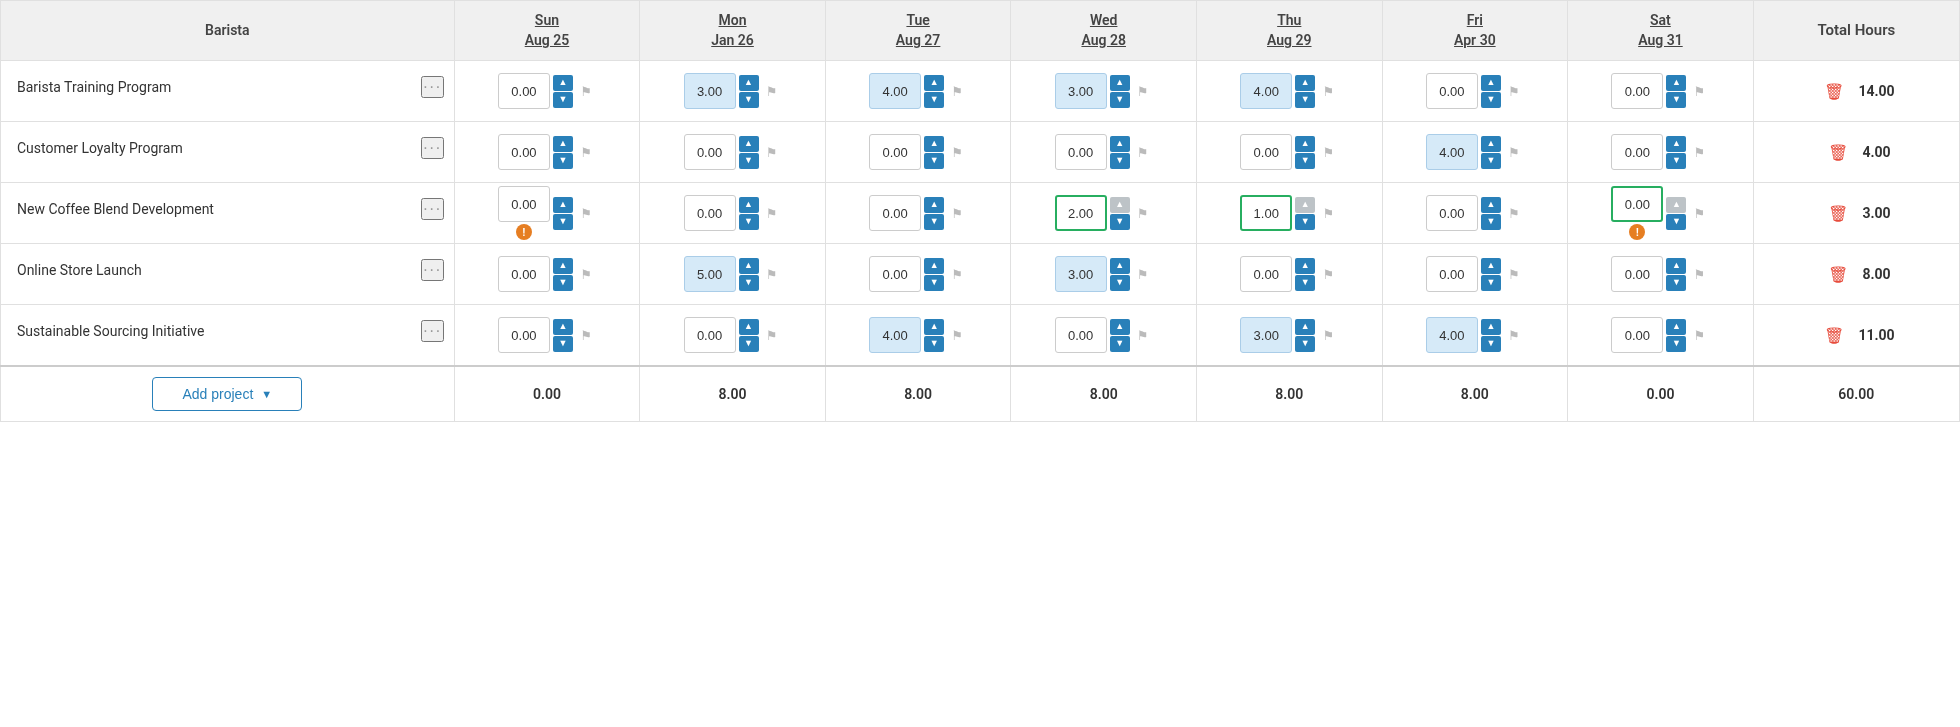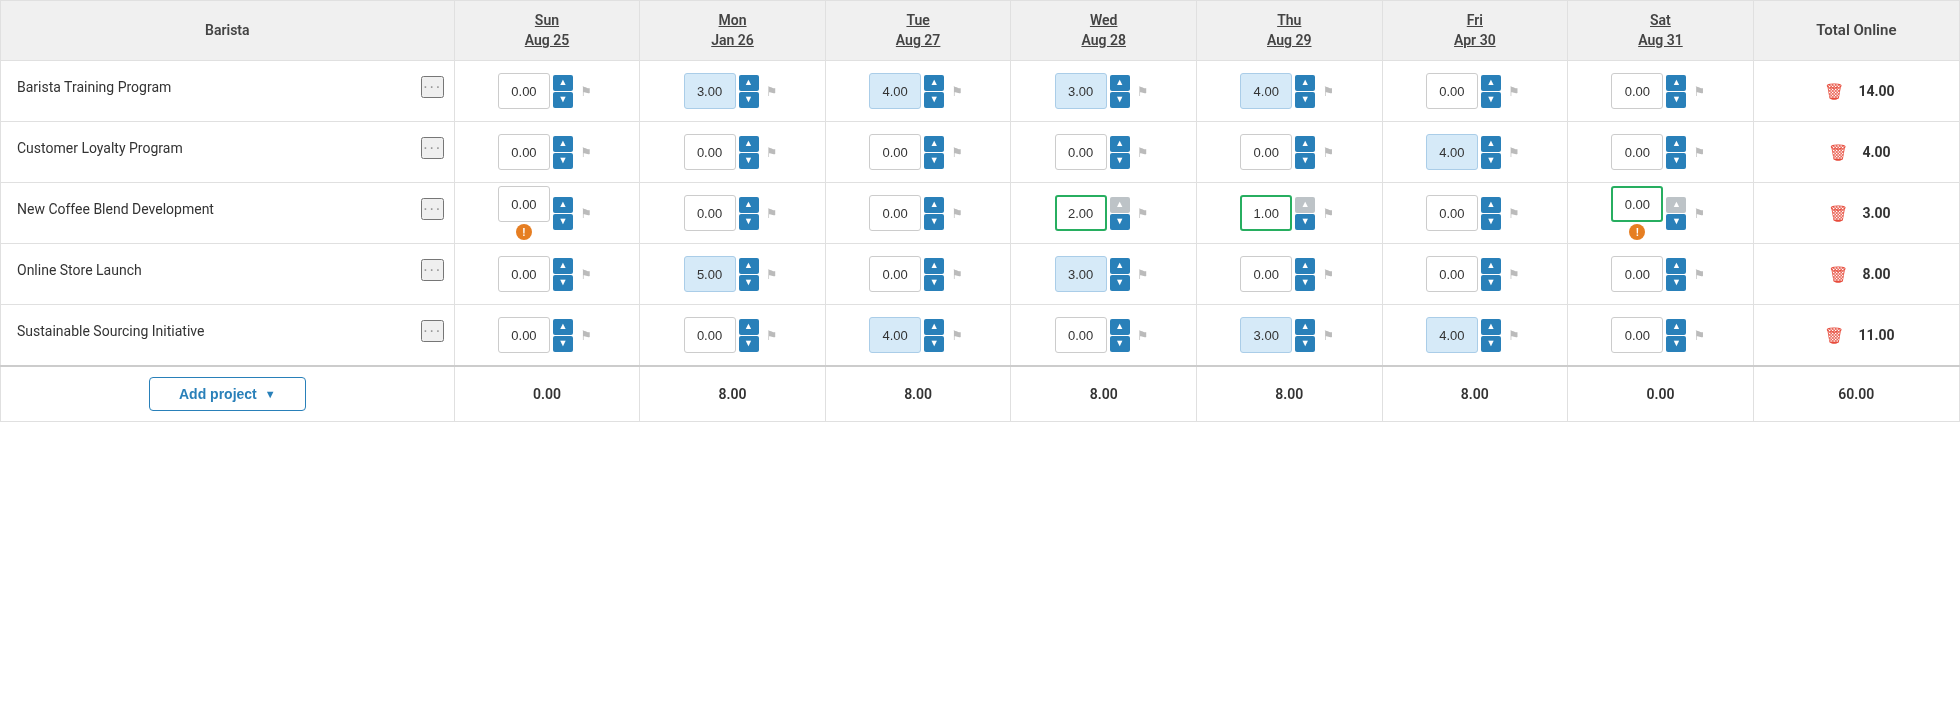--- a/index.html
+++ b/index.html
@@ -164,21 +164,21 @@
       text-align: left;
     }
     .add-project-btn {
       display: inline-flex;
       align-items: center;
       gap: 8px;
       background: #fff;
       border: 1px solid #2980b9;
       border-radius: 4px;
       color: #2980b9;
-      font-weight: 700;
+      font-weight: 400;
       font-size: 14px;
       padding: 8px 29px;
       cursor: pointer;
       justify-content: center;
     }
     .chevron-down {
       font-size: 11px;
     }
     tr.data-row td {
       background: #fff;
@@ -204,21 +204,21 @@
   <thead>
     <tr>
       <th class="th-activity">Barista</th>
       <th class="th-day" id="th-0"><span>Sun</span><br><span>Aug 25</span></th>
       <th class="th-day" id="th-1"><span>Mon</span><br><span>Jan 26</span></th>
       <th class="th-day" id="th-2"><span>Tue</span><br><span>Aug 27</span></th>
       <th class="th-day" id="th-3"><span>Wed</span><br><span>Aug 28</span></th>
       <th class="th-day" id="th-4"><span>Thu</span><br><span>Aug 29</span></th>
       <th class="th-day" id="th-5"><span>Fri</span><br><span>Apr 30</span></th>
       <th class="th-day" id="th-6"><span>Sat</span><br><span>Aug 31</span></th>
-      <th class="th-total">Total Online</th>
+      <th class="th-total">Total Hours</th>
     </tr>
   </thead>
   <tbody id="table-body">
   <tr class="data-row">
         <td>
     <div class="activity-cell">
       <span class="activity-name">Barista Training Program</span>
       <button class="dots-menu" title="More options">···</button>
     </div>
         </td>

